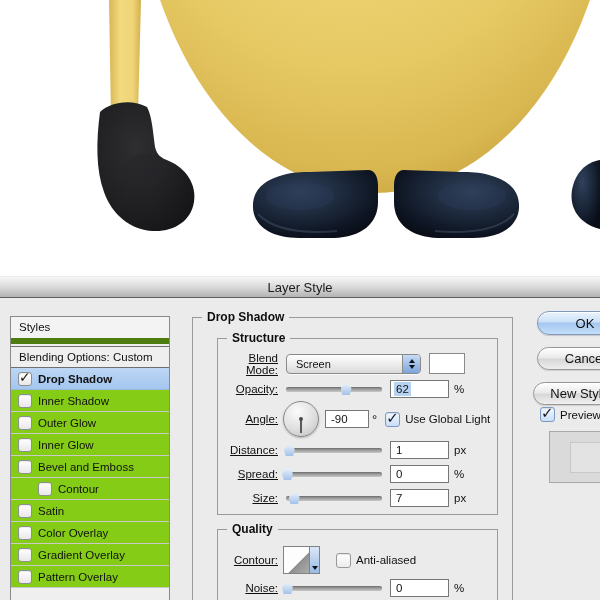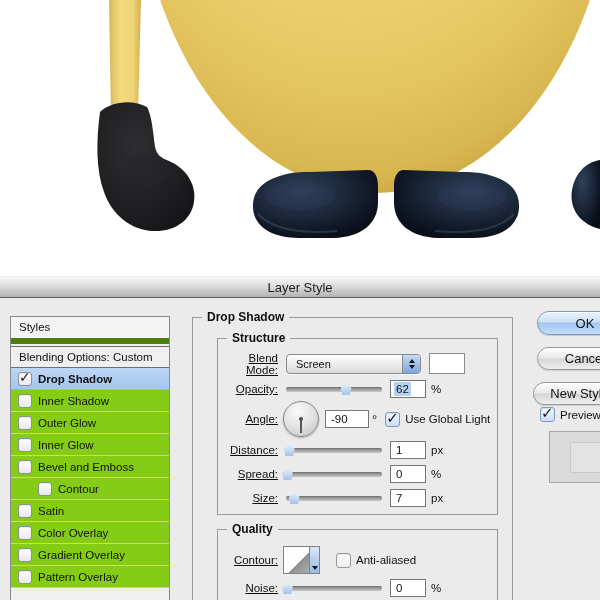--- a/index.html
+++ b/index.html
@@ -56,21 +56,21 @@
   .swatch{margin-left:8px;width:34px;height:19px;border:1px solid #8A8A8A;background:#FFF;}
 
   
   .slider{margin-left:8px;position:relative;width:96px;height:14px;flex:none;}
   .slider .track{position:absolute;left:0;right:0;top:5px;height:4px;border-radius:2px;
                  background:linear-gradient(#878787,#C9C9C9);border-top:1px solid #767676;}
   .slider .thumb{position:absolute;top:1px;width:11px;height:12px;margin-left:-5px;
                  background:linear-gradient(#EAF2FC,#A3C2E8);
                  clip-path:polygon(50% 0,100% 42%,85% 100%,15% 100%,0 42%);}
 
-  .field{margin-left:8px;width:36px;height:18px;box-sizing:border-box;border:1px solid #767676;background:#FFF;
+  .field{margin-left:8px;width:59px;height:18px;box-sizing:border-box;border:1px solid #767676;background:#FFF;
          font-size:11.5px;display:flex;align-items:center;padding-left:3px;flex:none;}
   .field .seltext{padding:1px 2px;}
   .field .seltext.selected{background:#B5D2F1;}
   .unit{margin-left:5px;font-size:11.5px;}
 
   
   .dial{width:34px;height:34px;border-radius:50%;border:1px solid #878787;margin-left:5px;flex:none;
         background:radial-gradient(circle at 38% 28%,#FBFBFB,#DFDFDF 55%,#BDBDBD);position:relative;
         box-shadow:0 1px 2px rgba(0,0,0,.25);}
   .dial .needle{position:absolute;left:50%;top:50%;width:2px;height:14px;margin-left:-1px;background:#5a5a5a;}

